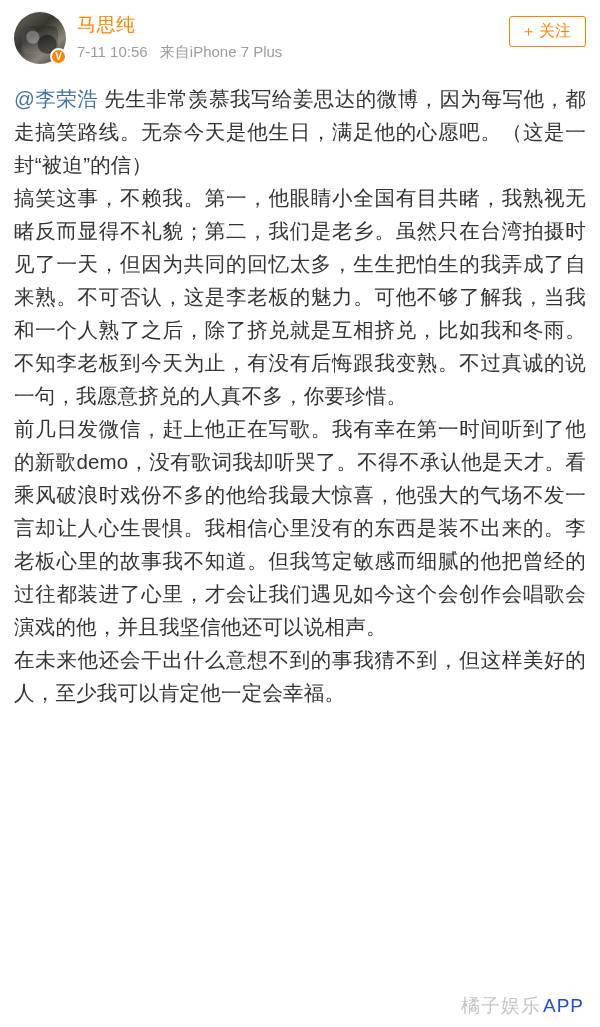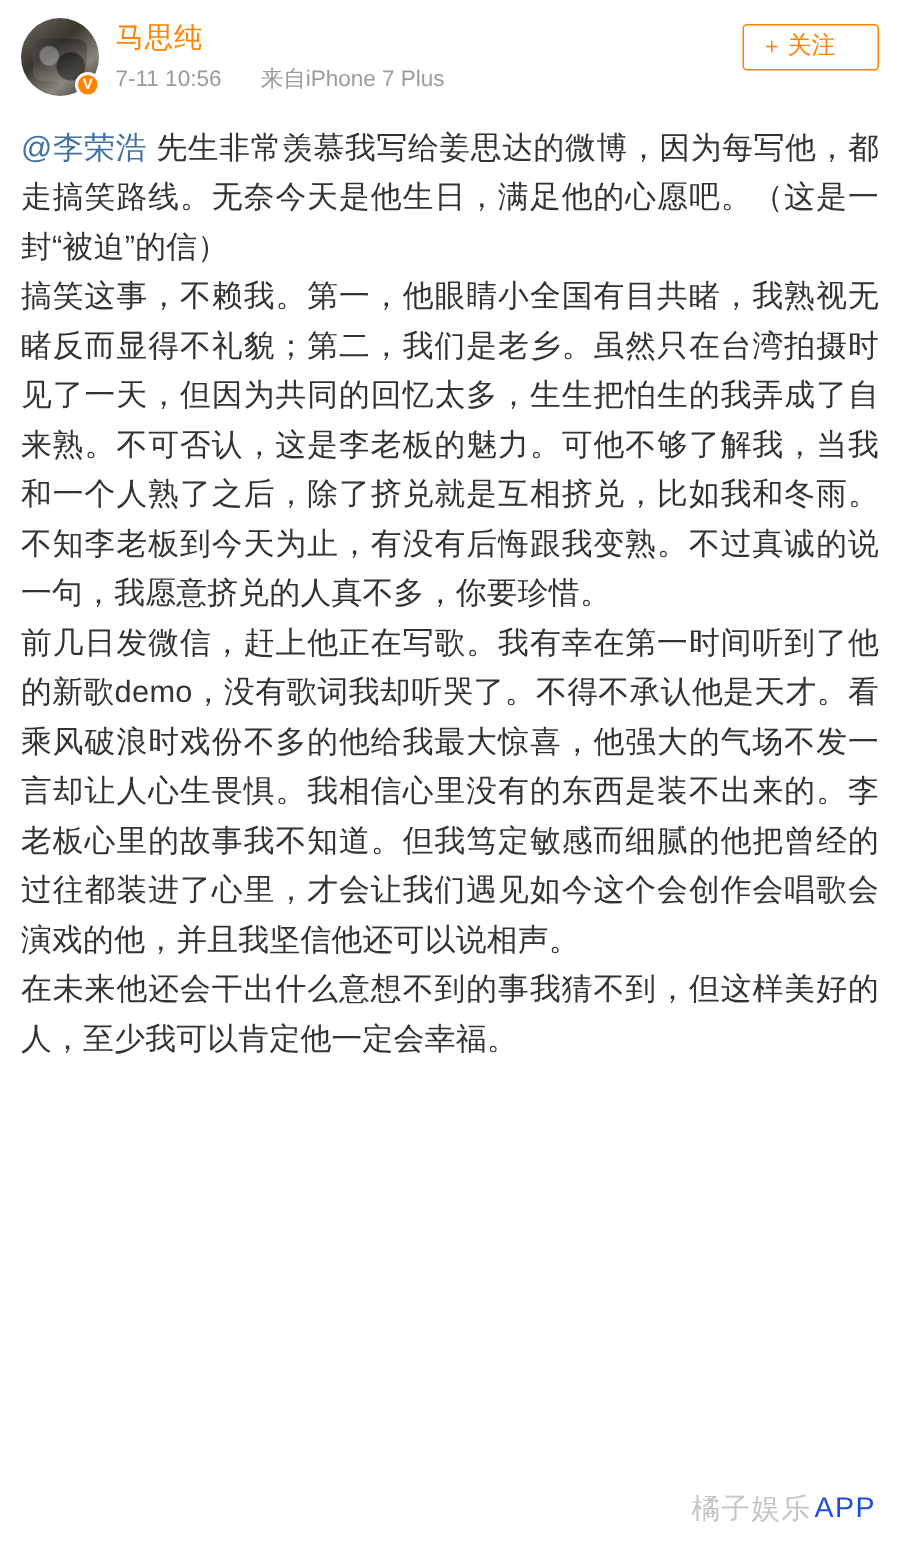--- a/index.html
+++ b/index.html
@@ -101,31 +101,31 @@
     position: relative;
   }
   .crown-icon svg { display:block; }
   .meta-row {
     margin-top: 6px;
     font-size: 15px;
     color: #a0a0a0;
     white-space: nowrap;
   }
   .meta-time { color: #9b9b9b; }
-  .meta-src { color: #9b9b9b; margin-left: 22px; }
+  .meta-src { color: #9b9b9b; margin-left: 8px; }
   .follow-btn {
     position: absolute;
     right: 0;
     top: 6px;
     border: 1px solid #ff8200;
     color: #ff8200;
     background: #fff;
     border-radius: 3px;
     font-size: 16px;
-    padding: 6px 28px 7px 11px;
+    padding: 6px 14px 7px 11px;
     line-height: 1;
     white-space: nowrap;
     cursor: pointer;
     text-align: center;
   }
   .follow-btn .plus {
     font-size: 15px;
     margin-right: 3px;
   }
   

